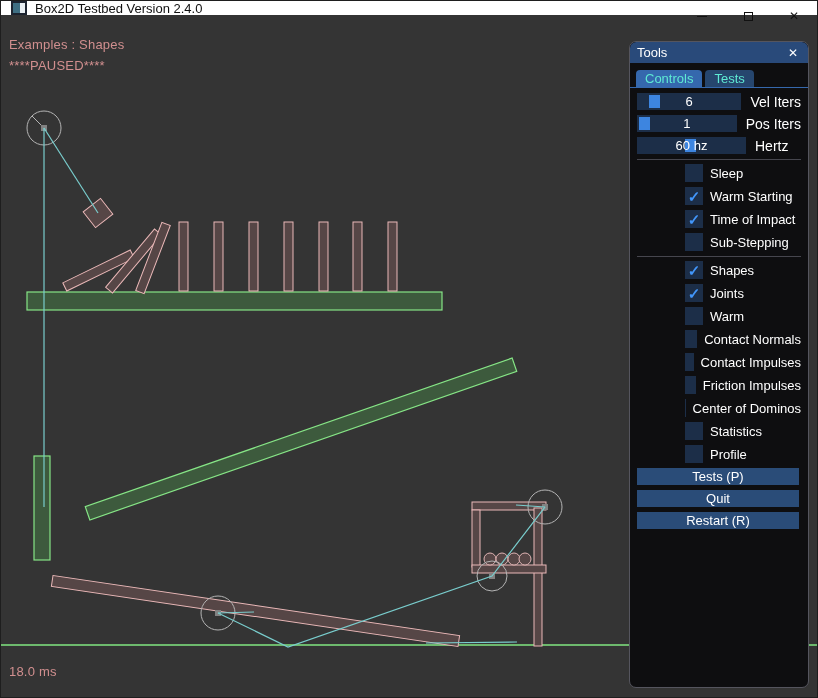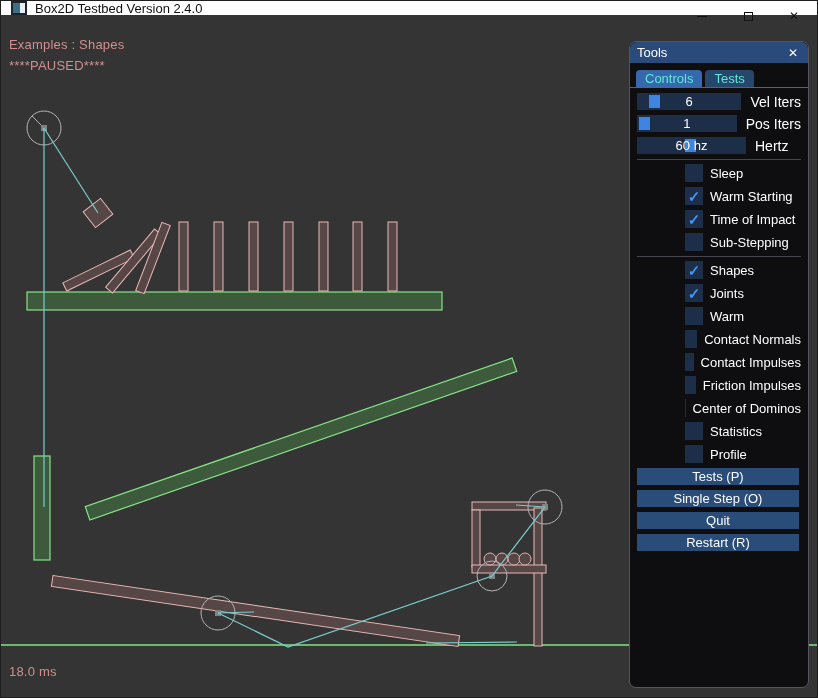--- a/index.html
+++ b/index.html
@@ -242,19 +242,18 @@
       <div class="check-row">
         <span class="checkbox"></span>
         <span class="check-label">Statistics</span>
       </div>
       <div class="check-row">
         <span class="checkbox"></span>
         <span class="check-label">Profile</span>
       </div>
 
       <button class="panel-btn">Tests (P)</button>
-      <button class="panel-btn">Single Step (O)</button>
       <button class="panel-btn">Quit</button>
       <button class="panel-btn">Restart (R)</button>
 
     </div>
   </div>
 </div>
 
 </body></html>

